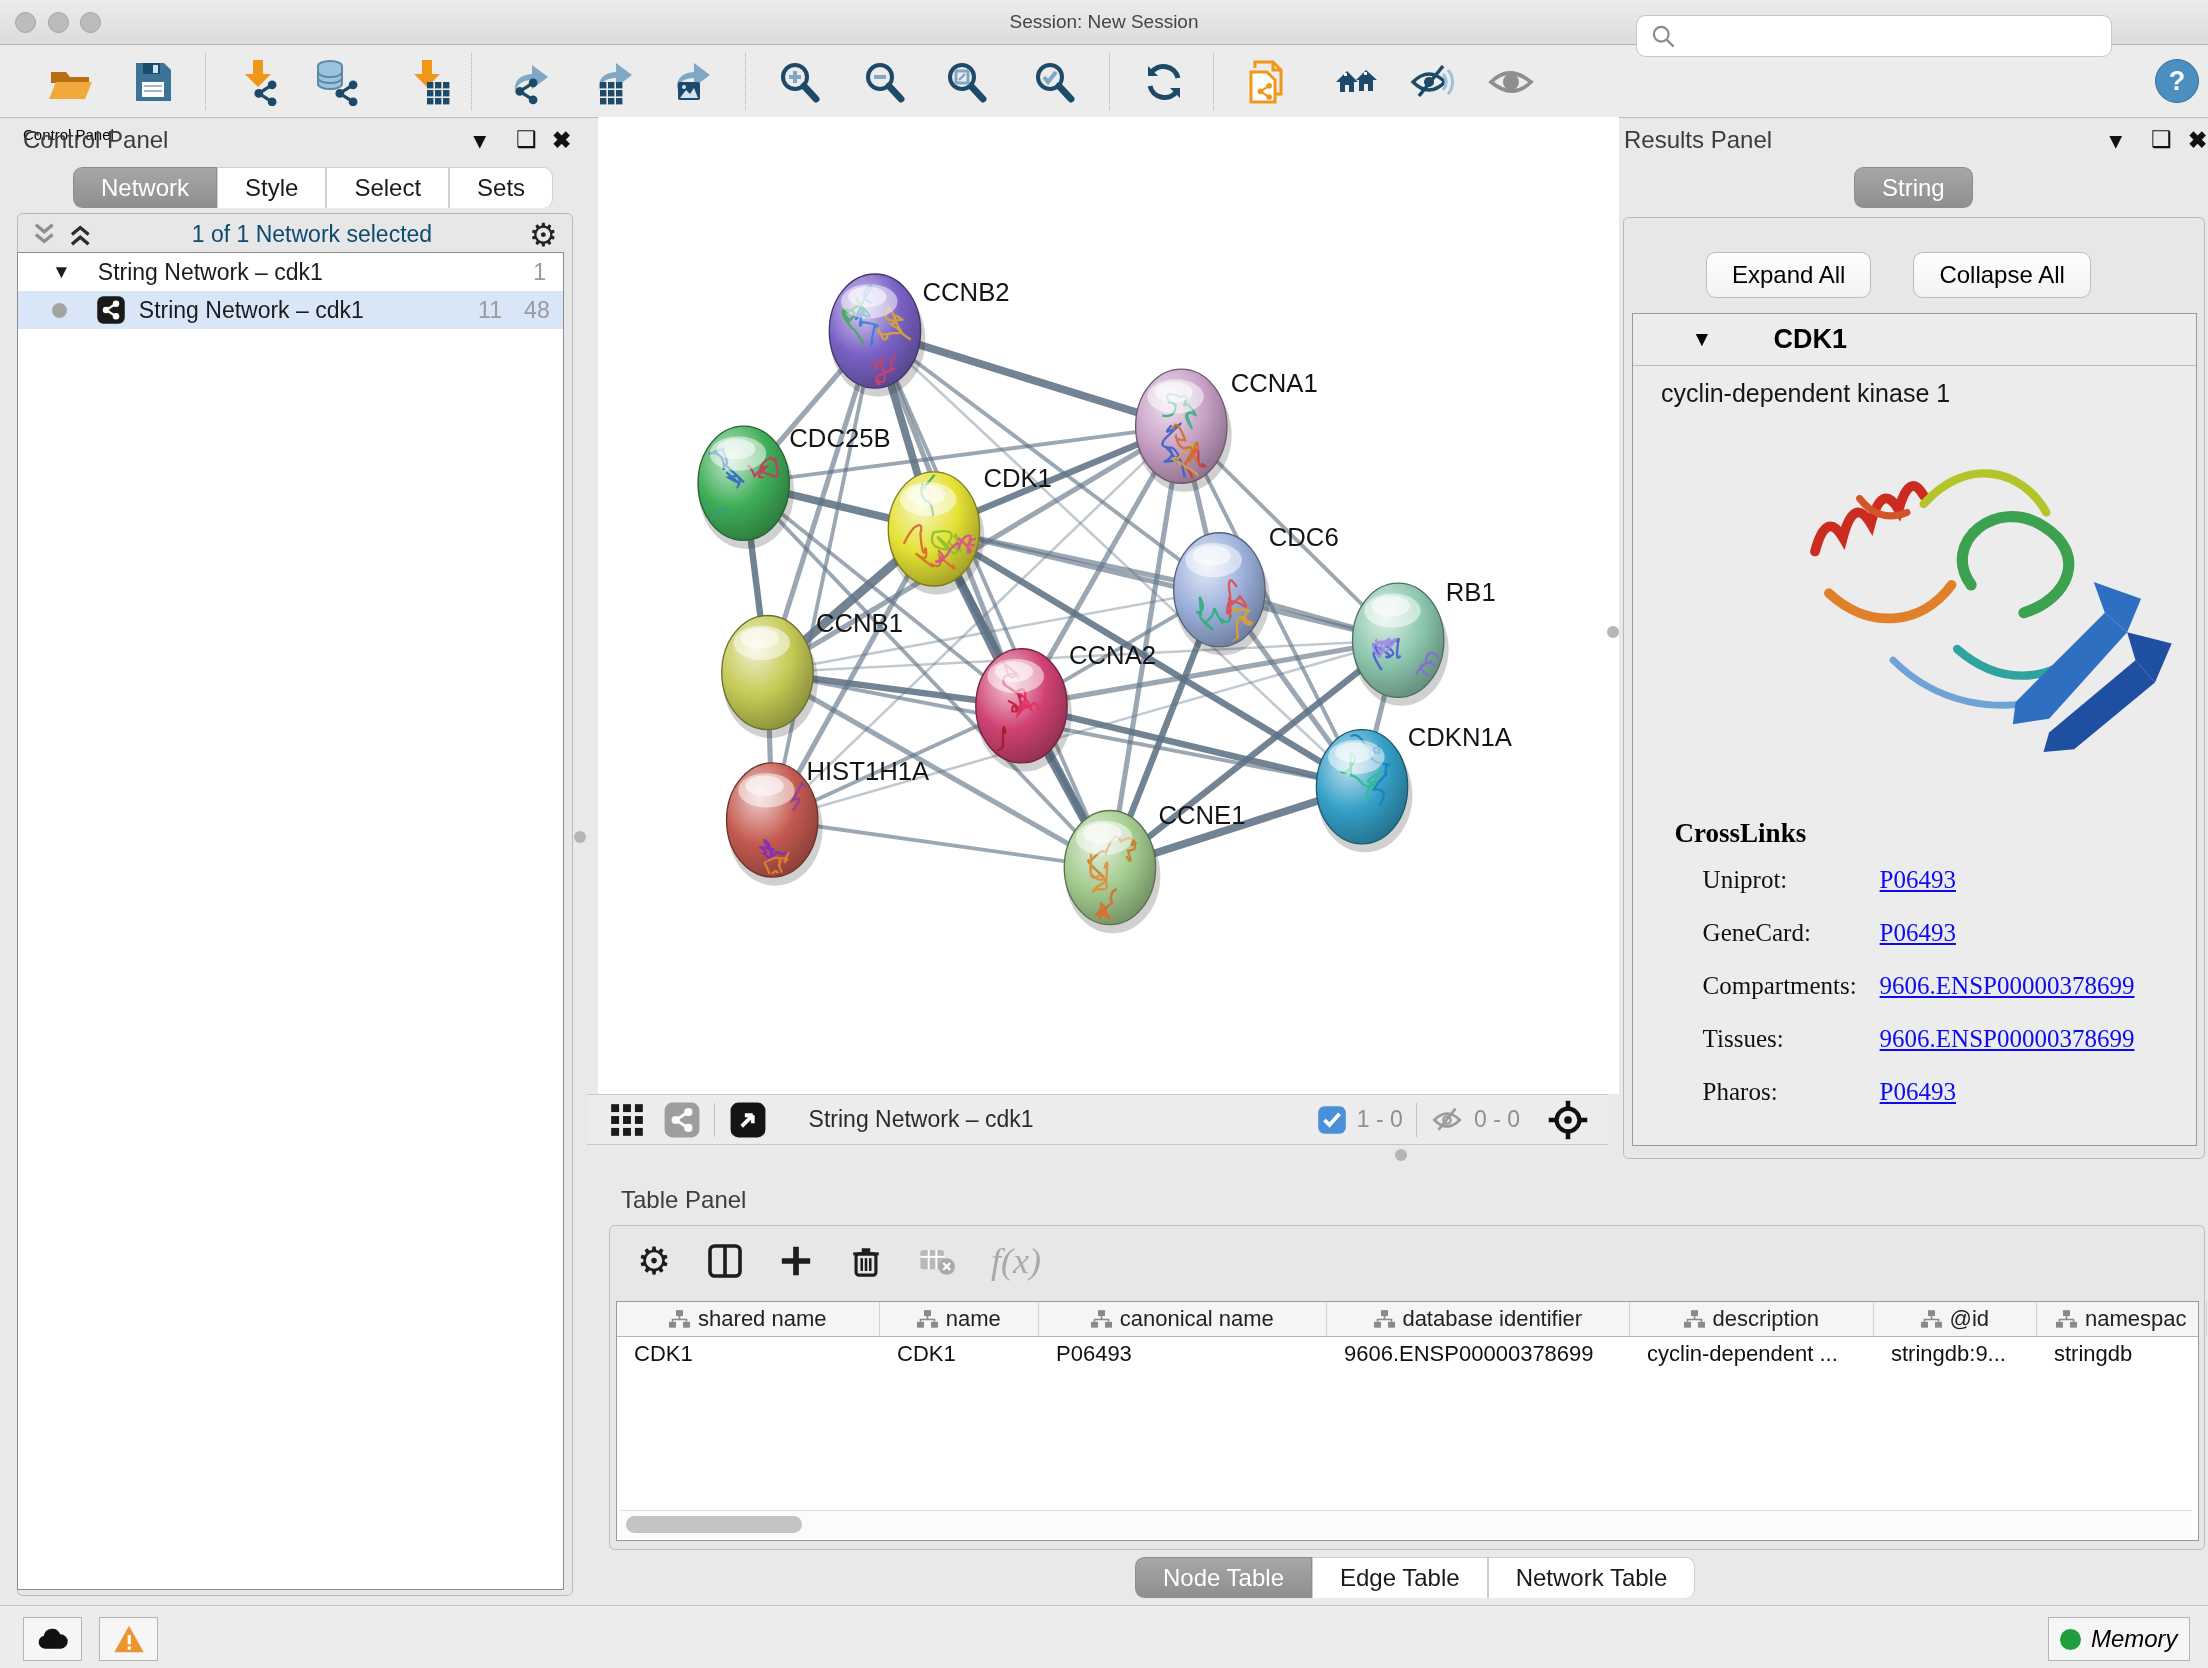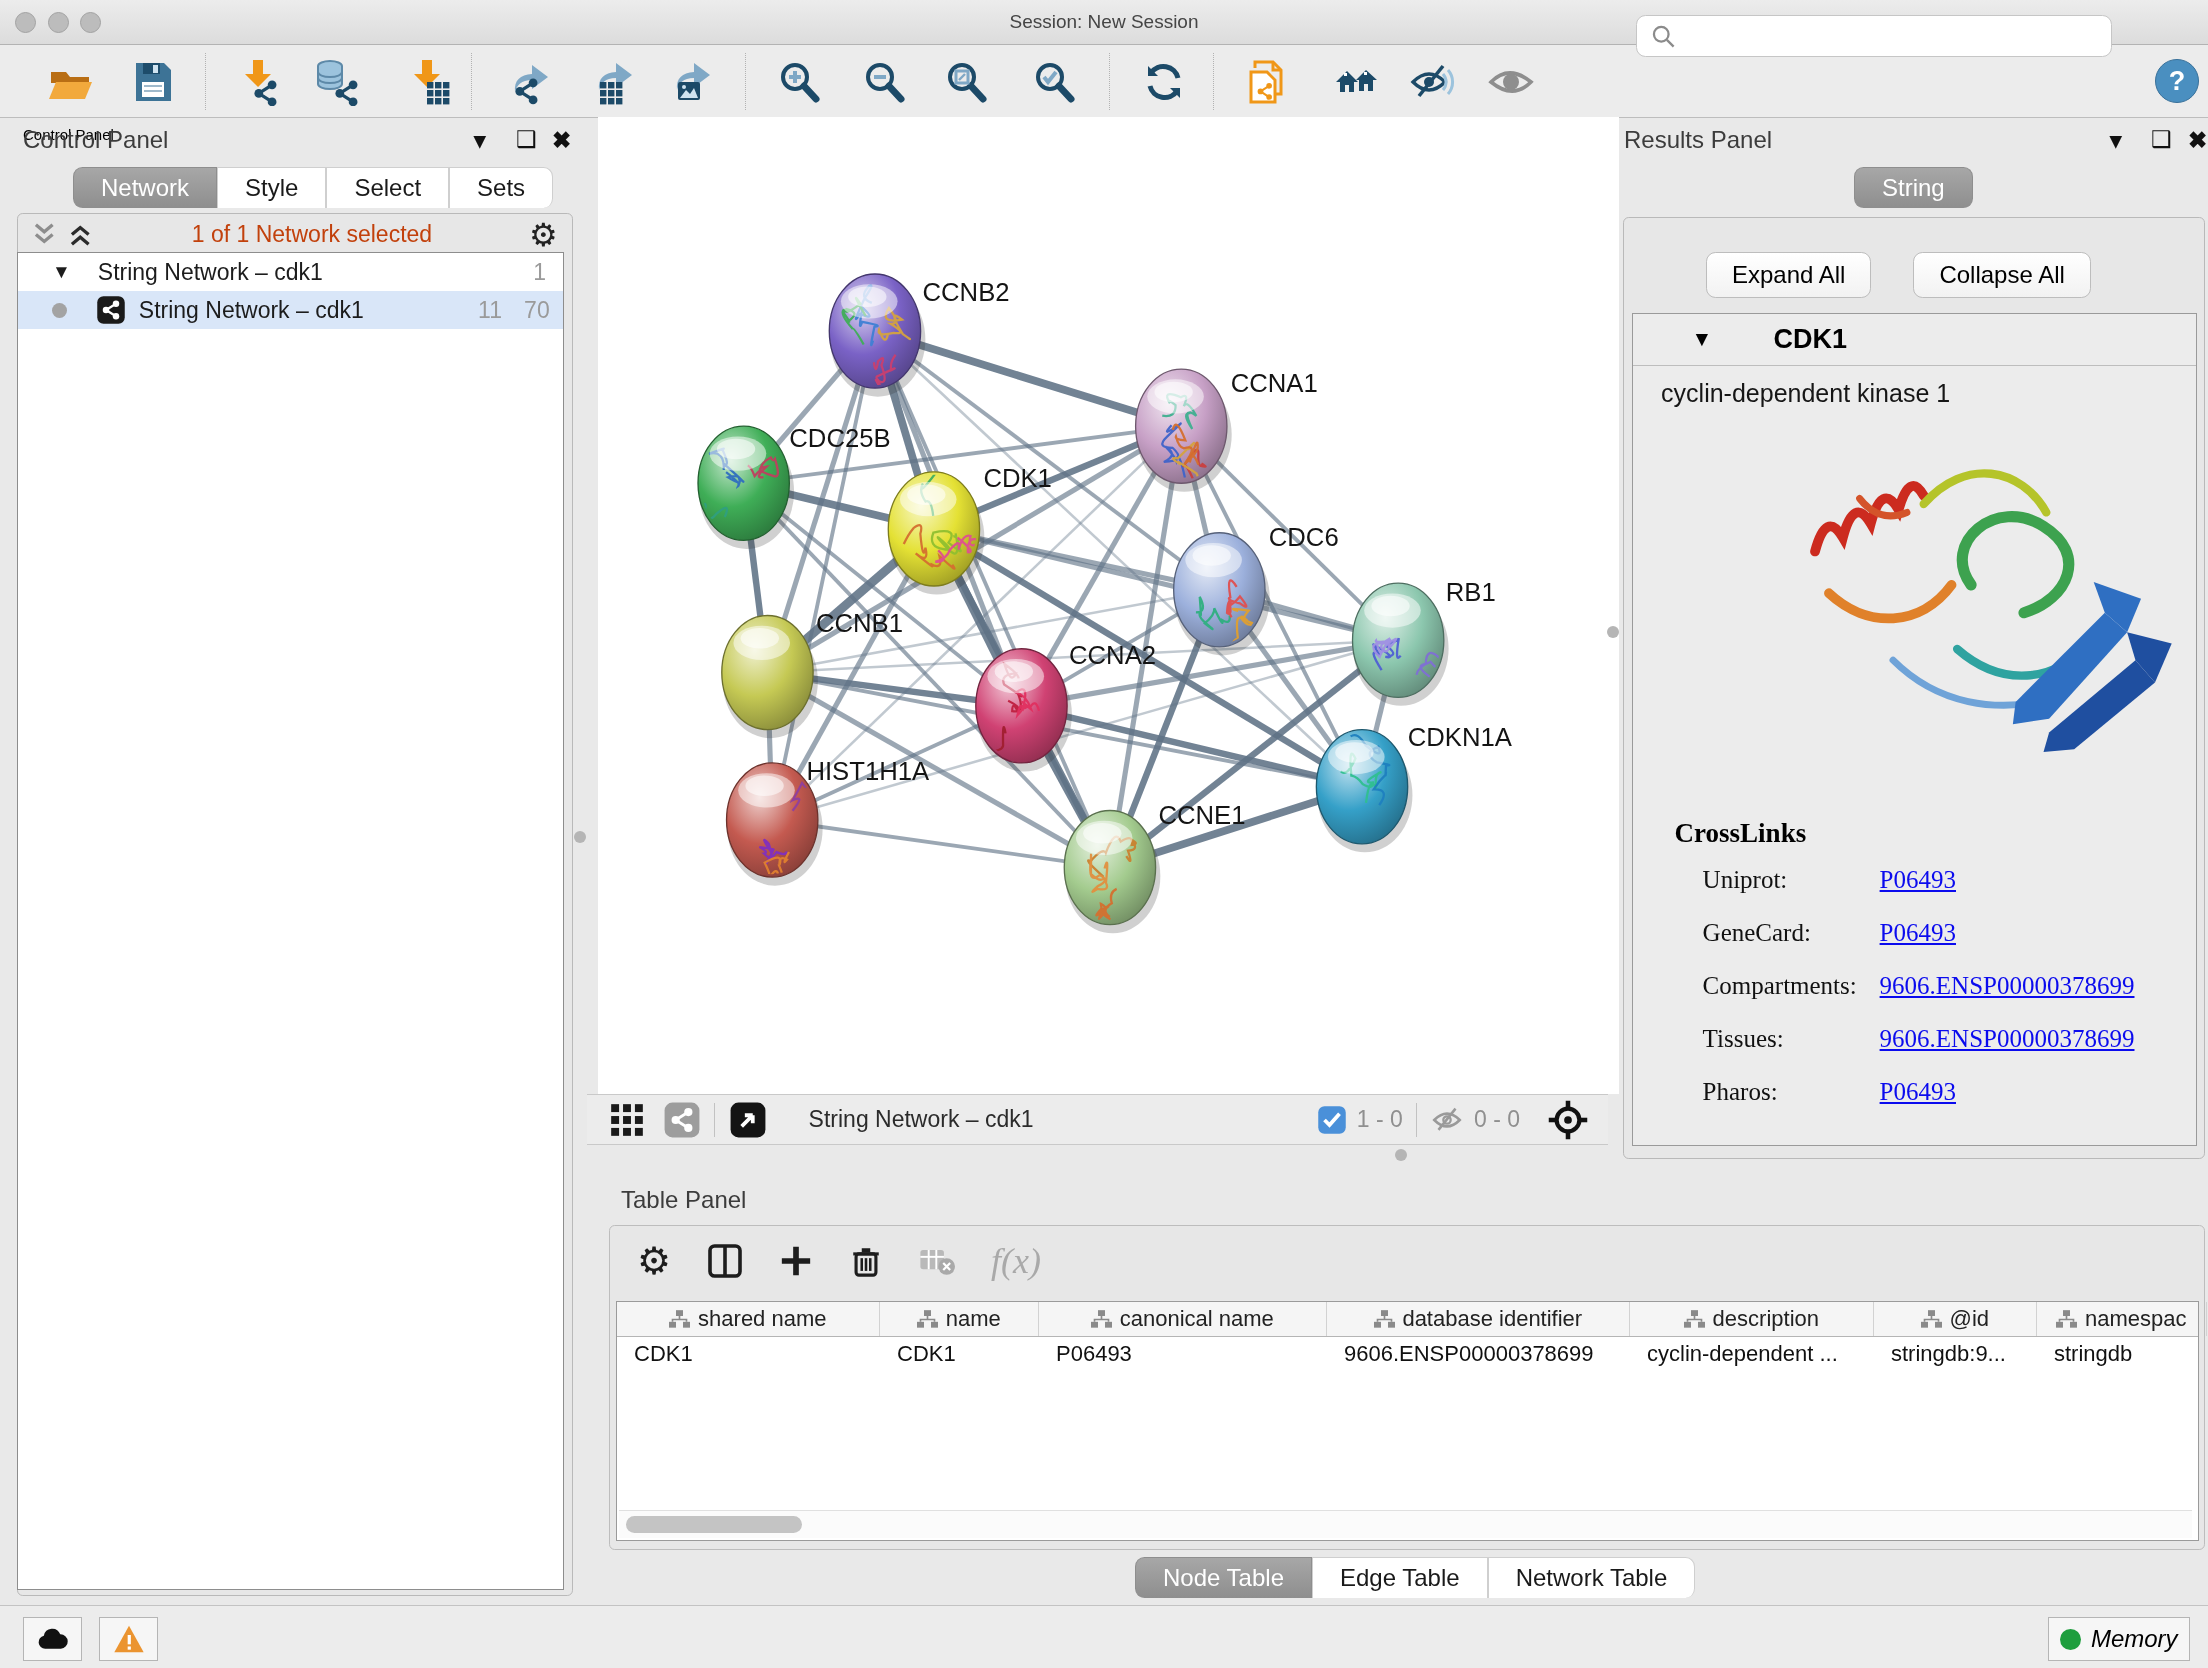--- a/index.html
+++ b/index.html
@@ -294,41 +294,41 @@
   </div>
 
 <div class="groupbox" style="left:17px;top:213px;width:554px;height:1381px"></div>
 <div id="cp-subheader">
   <svg width="28.5" height="25" viewBox="0 0 20 18" style="margin-left:13.3px">
     <path d="M4 2l6 5 6-5M4 9l6 5 6-5" fill="none" stroke="#8d8d8d" stroke-width="2.4"></path>
   </svg>
   <svg width="28.5" height="25" viewBox="0 0 20 18" style="margin-left:7.6px">
     <path d="M4 16l6-5 6 5M4 9l6-5 6 5" fill="none" stroke="#2b2b2b" stroke-width="2.4"></path>
   </svg>
-  <div style="flex:1;text-align:center;font-size:23px;color:#c2410c">1 of 1 Network selected</div>
+  <div style="flex:1;text-align:center;font-size:23px;color:#0c4a6e">1 of 1 Network selected</div>
   <div style="font-size:32px;margin-right:13.3px;color:#222">⚙</div>
 </div>
 <div id="network-tree">
   <div class="tree-row">
     <span style="margin-left:34px;font-size:19px">▼</span>
     <span style="margin-left:27px">String Network – cdk1</span>
     <span class="tree-count" style="right:17px">1</span>
   </div>
   <div class="tree-row sel">
     <span style="margin-left:34px;width:15px;height:15px;border-radius:50%;background:#a3a3a3;display:inline-block"></span>
     <svg width="30" height="30" viewBox="0 0 24 24" style="margin-left:28.5px">
       <rect x="1" y="1" width="22" height="22" rx="5" fill="#1a1a1a"></rect>
       <circle cx="8" cy="12" r="2.6" fill="#fff"></circle>
         <circle cx="16" cy="7" r="2.6" fill="#fff"></circle>
         <circle cx="16" cy="17" r="2.6" fill="#fff"></circle>
       <path d="M8 12l8-5M8 12l8 5" stroke="#fff" stroke-width="1.8"></path>
     </svg>
     <span style="margin-left:13.3px">String Network – cdk1</span>
     <span class="tree-count" style="right:61px">11</span>
-    <span class="tree-count" style="right:13.3px">70</span>
+    <span class="tree-count" style="right:13.3px">48</span>
   </div>
 </div>
 
 <div class="abs" id="net-canvas">
   <svg id="net-svg" width="1021" height="977" viewBox="0 0 1073 1027">
       <defs>
         <radialGradient id="g0" cx="0.36" cy="0.3" r="0.85">
           <stop offset="0%" stop-color="rgb(218,211,239)"></stop>
           <stop offset="48%" stop-color="#7a62c6"></stop>
           <stop offset="100%" stop-color="rgb(76,61,123)"></stop>

